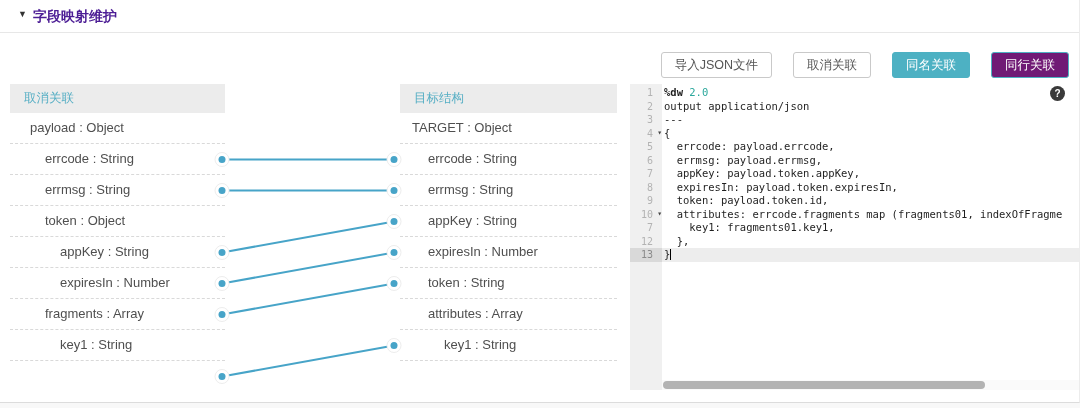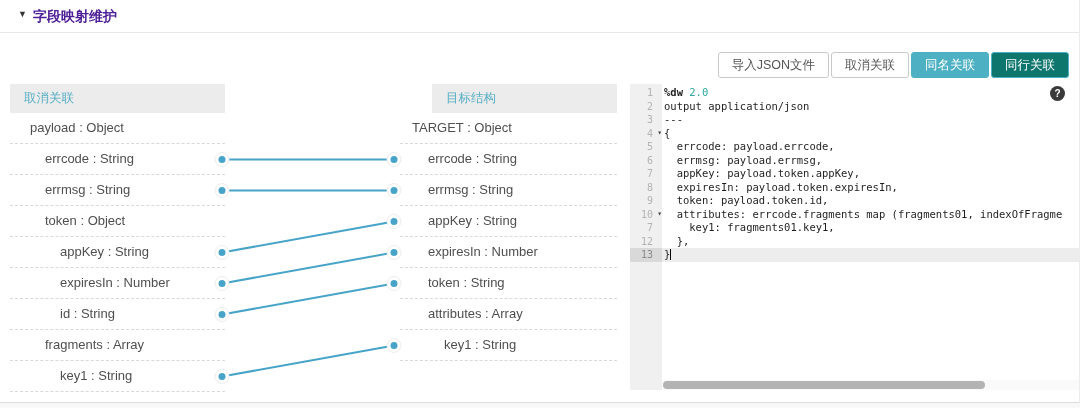--- a/index.html
+++ b/index.html
@@ -8,21 +8,21 @@
   .card { position:absolute; left:0; top:0; width:1080px; height:403px;
           background:#fff; border-right:1px solid #ececec; border-bottom:1px solid #dcdcdc; }
 
   
   .titlebar { position:absolute; left:0; top:0; width:100%; height:33px;
               background:#fff; border-bottom:1px solid #e7e7e7; }
   .caret { position:absolute; left:18px; top:9px; font-size:9px; color:#333; cursor:pointer; }
   .page-title { position:absolute; left:33px; top:8px; font-size:14px; font-weight:bold; color:#4c1d95; }
 
   
-  .toolbar { position:absolute; top:52px; right:10px; display:flex; gap:2px; }
+  .toolbar { position:absolute; top:52px; right:10px; display:flex; gap:21px; }
   .btn { height:26px; padding:0 13px; font-size:12.5px; line-height:24px;
          border:1px solid #c9c9c9; border-radius:3px; background:#fff; color:#555;
          cursor:pointer; white-space:nowrap; }
   .btn.primary { color:#fff; }
 
   
   .panel { position:absolute; top:84px; }
   .panel.source { left:10px;  width:215px; --i0:20px; --i1:35px; --i2:50px; }
   .panel.target { left:400px; width:217px; --i0:12px; --i1:28px; --i2:44px; }
   .panel-head { height:29px; line-height:29px; background:#ececec;
@@ -66,40 +66,39 @@
 
   <div class="titlebar">
     <span class="caret">▼</span>
     <span class="page-title">字段映射维护</span>
   </div>
 
   <div class="toolbar" id="toolbar">
       <button class="btn">导入JSON文件</button>
       <button class="btn">取消关联</button>
       <button class="btn primary" style="background: rgb(77, 177, 195); border-color: rgb(77, 177, 195);">同名关联</button>
-      <button class="btn primary" style="background: #0f766e; border-color: rgb(77, 177, 195);">同行关联</button>
+      <button class="btn primary" style="background: #701a75; border-color: rgb(77, 177, 195);">同行关联</button>
     </div>
 
   <div class="panel source">
     <div class="panel-head" style="color: rgb(85, 174, 196);">取消关联</div>
     <div id="srcRows">
         <div class="frow lvl0">payload : Object</div>
         <div class="frow lvl1">errcode : String</div>
         <div class="frow lvl1">errmsg : String</div>
         <div class="frow lvl1">token : Object</div>
         <div class="frow lvl2">appKey : String</div>
         <div class="frow lvl2">expiresIn : Number</div>
-        <div class="frow lvl2">id : String</div>
         <div class="frow lvl1">fragments : Array</div>
         <div class="frow lvl2">key1 : String</div>
       </div>
   </div>
 
   <div class="panel target">
-    <div class="panel-head" style="color: rgb(85, 174, 196); margin-left: 32px;">目标结构</div>
+    <div class="panel-head" style="color: rgb(85, 174, 196);">目标结构</div>
     <div id="tgtRows">
         <div class="frow lvl0">TARGET : Object</div>
         <div class="frow lvl1">errcode : String</div>
         <div class="frow lvl1">errmsg : String</div>
         <div class="frow lvl1">appKey : String</div>
         <div class="frow lvl1">expiresIn : Number</div>
         <div class="frow lvl1">token : String</div>
         <div class="frow lvl1">attributes : Array</div>
         <div class="frow lvl2">key1 : String</div>
       </div>

